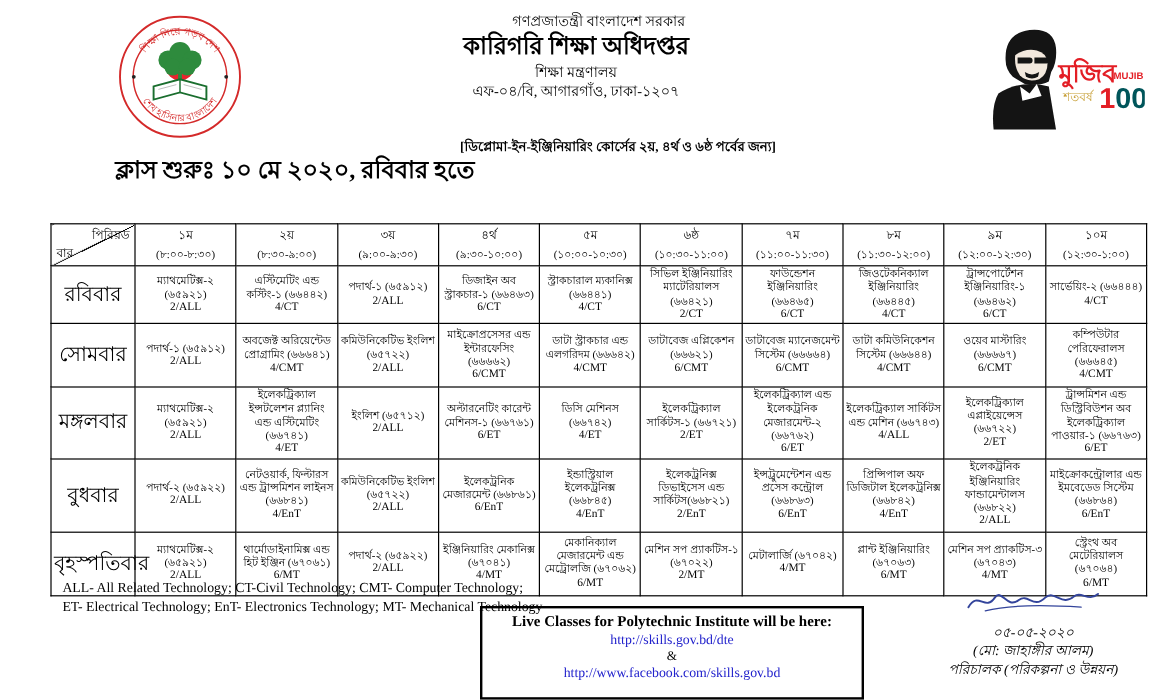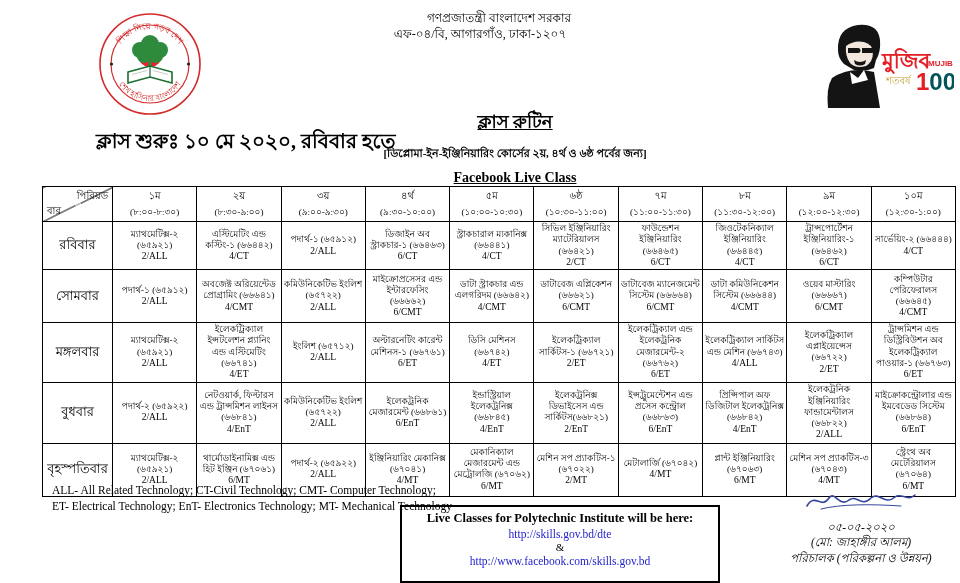--- a/index.html
+++ b/index.html
@@ -28,21 +28,21 @@
     border:1px solid #000;text-align:center;vertical-align:middle;
     padding:1px 2px;font-weight:normal;
   }
   table.routine col.daycol{width:70px;}
   .corner{position:relative;height:30px;
     background:linear-gradient(to bottom right,transparent 49.3%,#000 49.3%,#000 50.7%,transparent 50.7%);}
   .corner .c-top{position:absolute;top:1px;right:4px;font-size:10px;}
   .corner .c-bottom{position:absolute;bottom:1px;left:4px;font-size:10px;}
   .pname{font-size:10px;}
   .ptime{font-size:9px;}
-  td.day{font-size:13px;}
+  td.day{font-size:17px;}
   .subj{font-size:9px;line-height:1.25;}
   .grp{font-size:9.5px;line-height:1.2;}
   tbody tr:nth-child(1) td{height:38px;}
   tbody tr:nth-child(2) td{height:50px;}
   tbody tr:nth-child(3) td{height:54px;}
   tbody tr:nth-child(4) td{height:58px;}
   tbody tr:nth-child(5) td{height:50px;}
   
   .legend{position:absolute;left:52px;top:482px;font-size:11.5px;line-height:1.4;}
   .live-box{
@@ -102,28 +102,28 @@
     <path d="M26,56 l8,6 l6,-8 l4,10 l-16,4 z" fill="#fff"></path>
     <text x="58" y="52" font-size="21" font-weight="bold" fill="#e31e25" font-family="Liberation Serif, serif">মুজিব</text>
     <text x="104" y="50" font-size="8" font-weight="bold" fill="#e31e25" font-family="Liberation Sans, sans-serif">MUJIB</text>
     <text x="62" y="68" font-size="10" fill="#c8a13a" font-family="Liberation Serif, serif">শতবর্ষ</text>
     <text x="92" y="74" font-size="24" font-weight="bold" font-family="Liberation Sans, sans-serif"><tspan fill="#e31e25">1</tspan><tspan fill="#00555a">00</tspan></text>
   </svg>
 </div>
 
 <div class="gov-header">
   <div class="gov-line1">গণপ্রজাতন্ত্রী বাংলাদেশ সরকার</div>
+  <div class="gov-line2">কারিগরি শিক্ষা অধিদপ্তর</div>
+  <div class="gov-line4">শিক্ষা মন্ত্রণালয়</div>
   <div class="gov-line5">এফ-০৪/বি, আগারগাঁও, ঢাকা-১২০৭</div>
 </div>
 
 <div class="start-note">ক্লাস শুরুঃ ১০ মে ২০২০, রবিবার হতে</div>
 <div class="title-block">
-  <div class="routine-title">ক্লাস রুটিন</div>
   <div class="routine-sub">[ডিপ্লোমা-ইন-ইঞ্জিনিয়ারিং কোর্সের ২য়, ৪র্থ ও ৬ষ্ঠ পর্বের জন্য]</div>
-  <div class="fb-live">Facebook Live Class</div>
 </div>
 
 <table class="routine">
   <colgroup>
       <col class="daycol">
     </colgroup>
   <thead>
     <tr>
       <th class="corner">
         <span class="c-top">পিরিয়ড</span>

